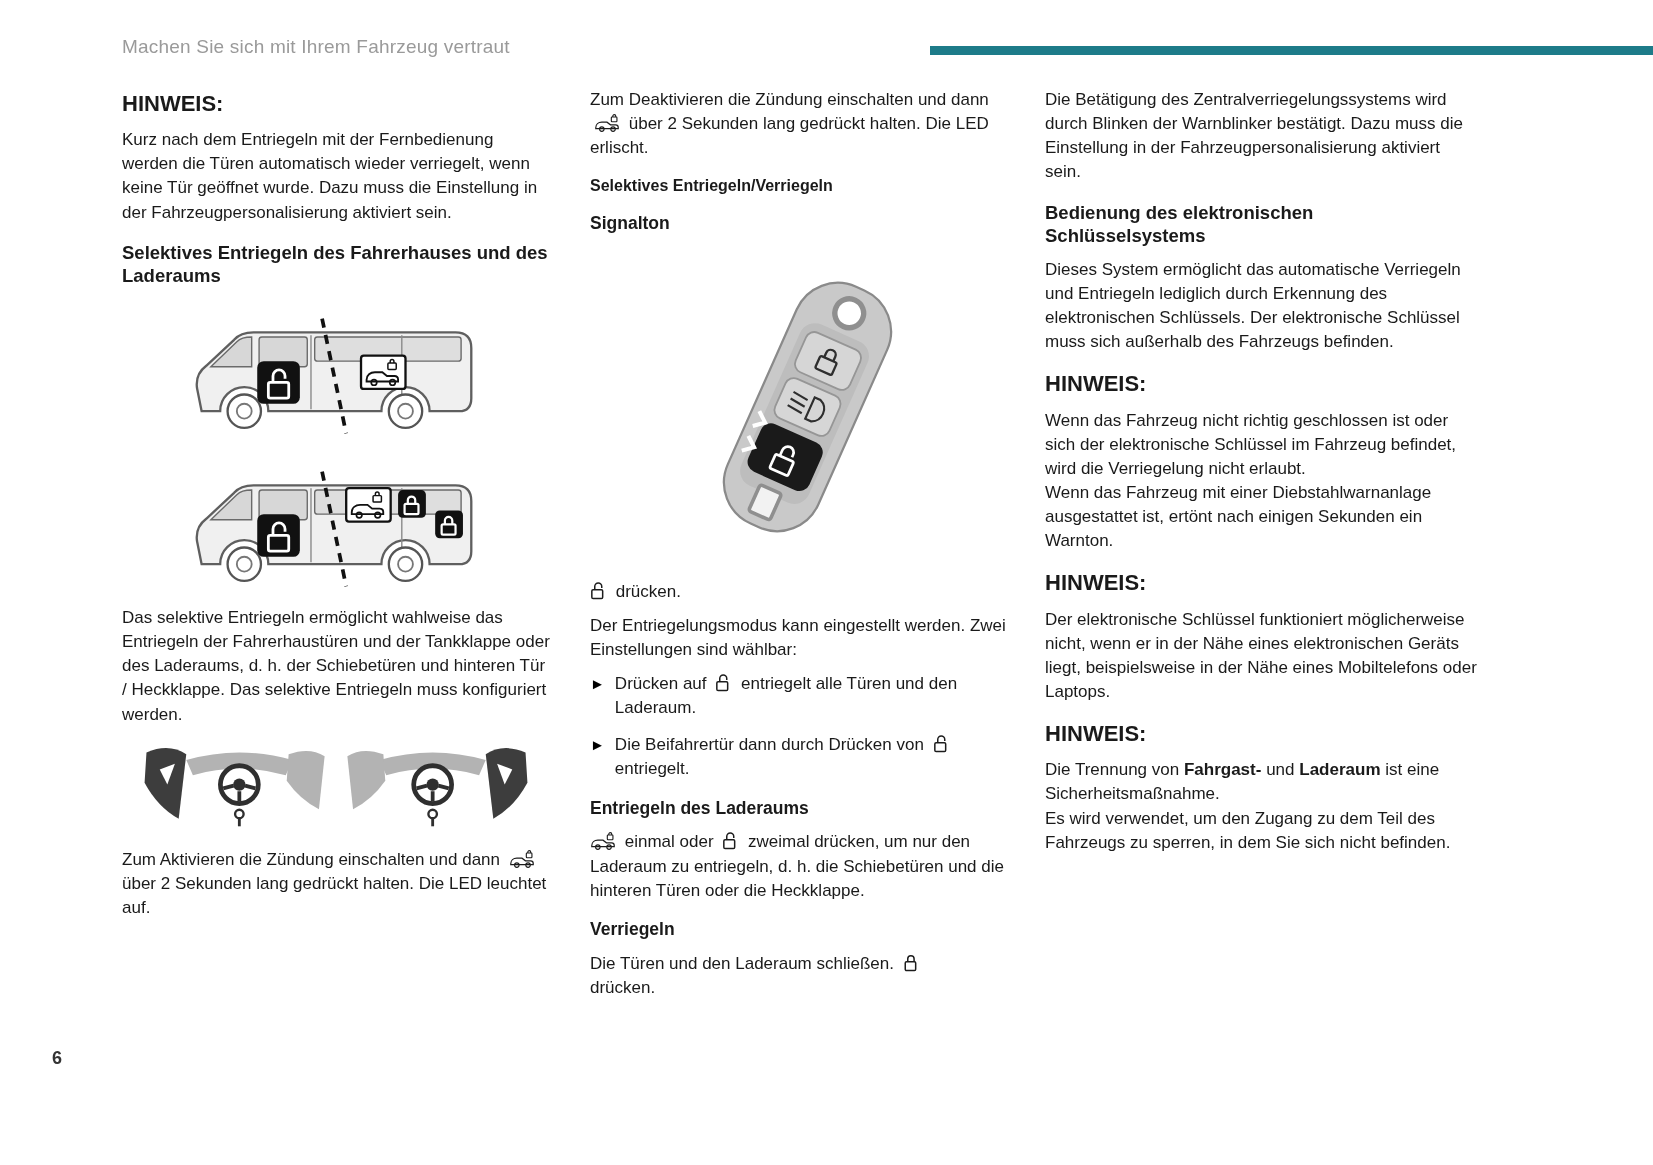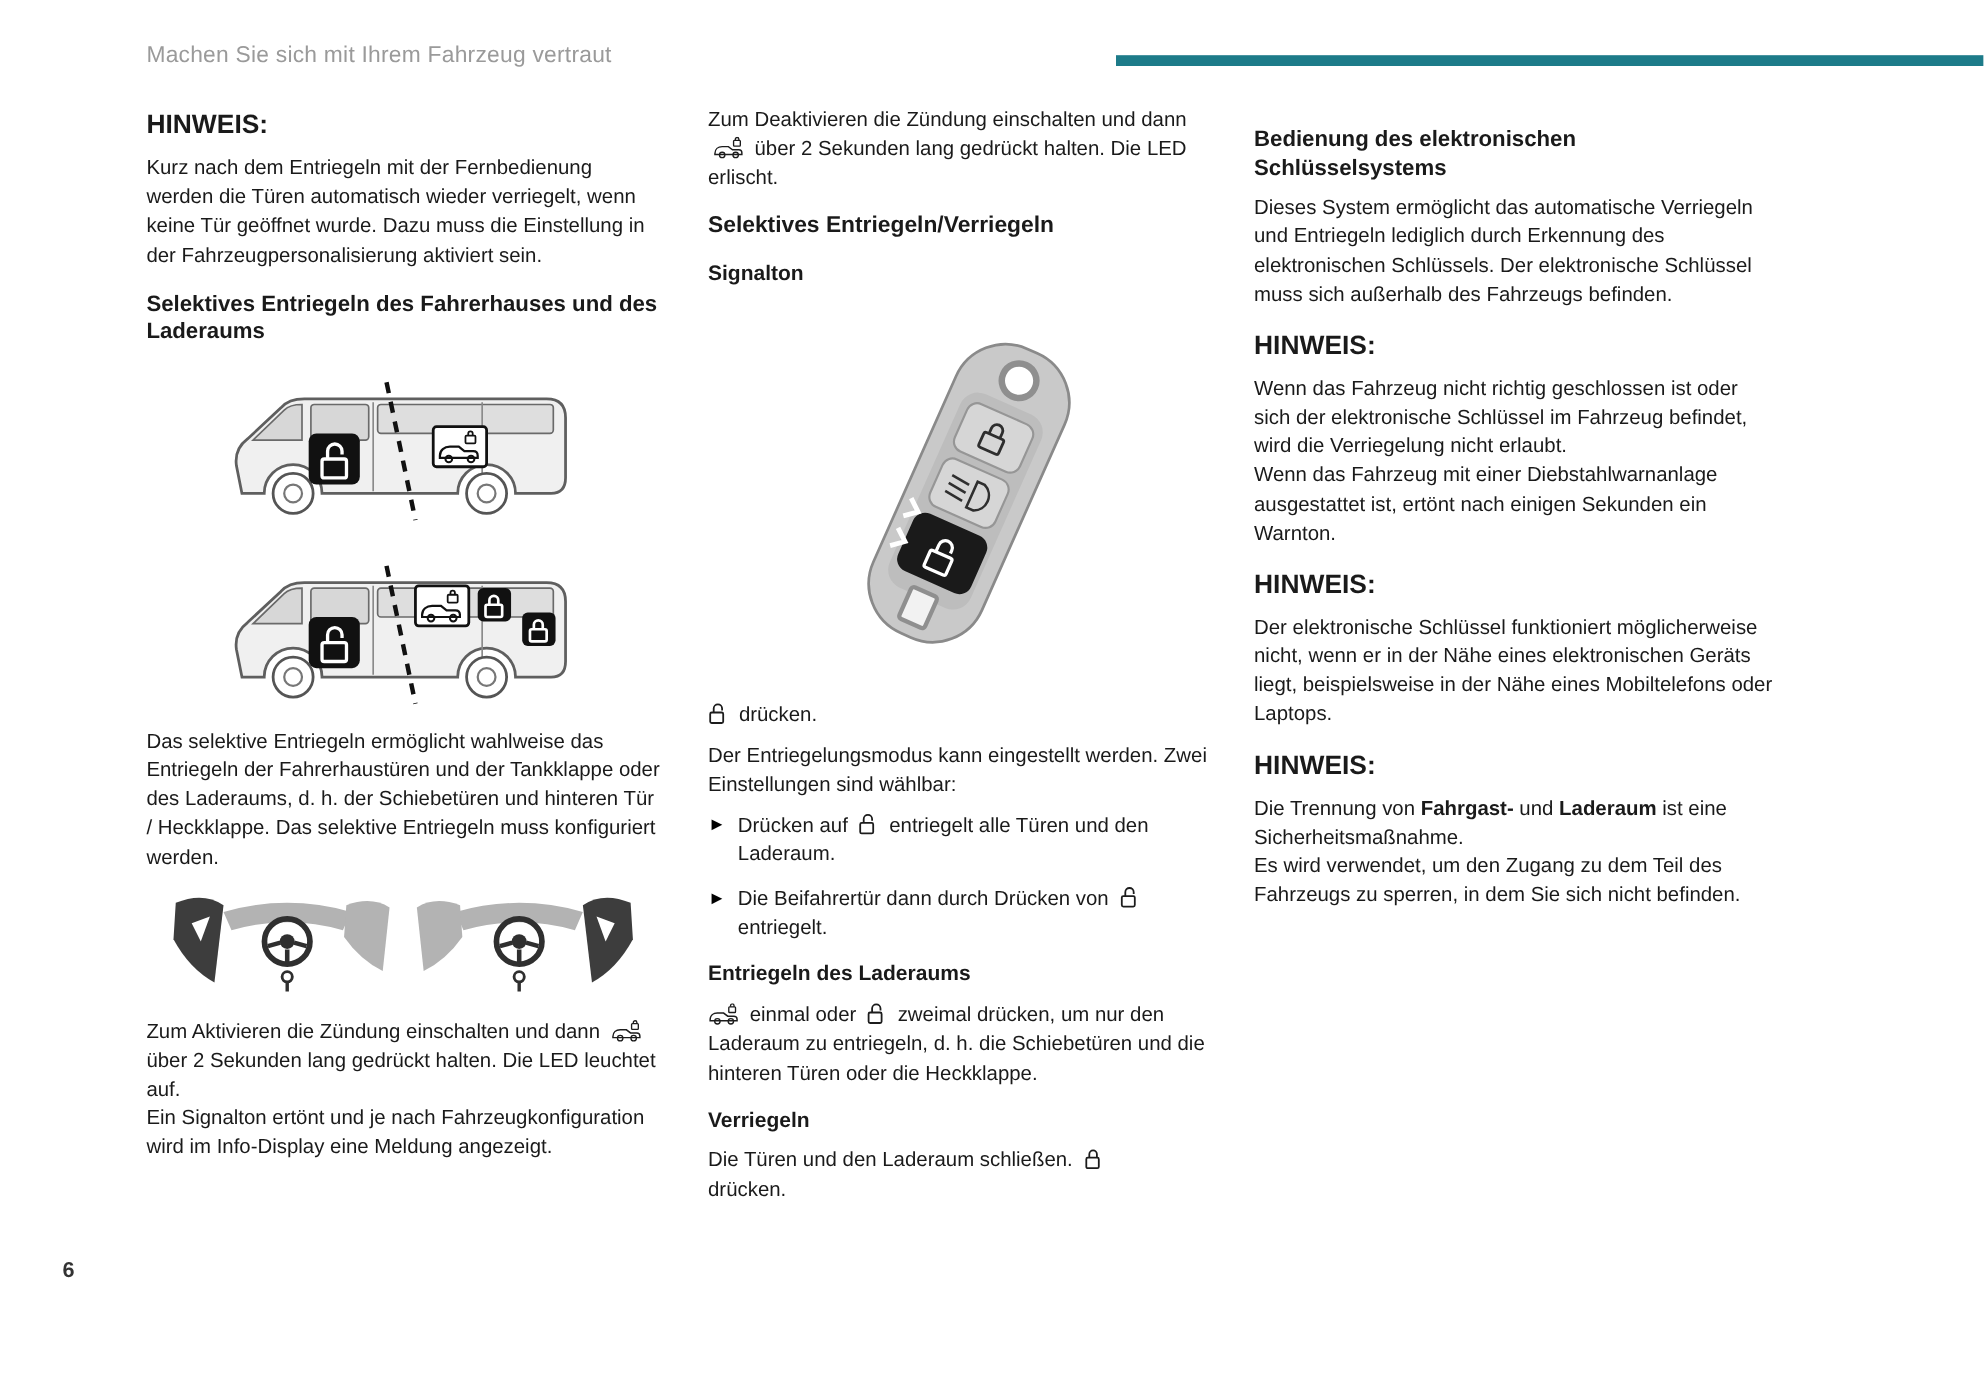--- a/index.html
+++ b/index.html
@@ -155,39 +155,38 @@
     <p class="body">
       <span>Zum Aktivieren die Zündung einschalten und dann</span>
       <span class="icon-inline"><svg viewBox="0 0 30 22" width="26" height="19">
             <rect x="20" y="3.5" width="6.5" height="5.5" rx="0.8" fill="none" stroke="#1c1c1c" stroke-width="1.3"></rect>
             <path d="M21.7 3.5 V2.4 a1.7 1.7 0 0 1 3.4 0 V3.5" fill="none" stroke="#1c1c1c" stroke-width="1.3"></path>
             <path d="M2 16 c0-4 3-6.5 7-6.5 h6 l4 3 h6 c1.8 0 3 1.2 3 3 v1.5 h-26 z" fill="none" stroke="#1c1c1c" stroke-width="1.4"></path>
             <circle cx="9" cy="17.5" r="2.6" fill="none" stroke="#1c1c1c" stroke-width="1.3"></circle>
             <circle cx="22" cy="17.5" r="2.6" fill="none" stroke="#1c1c1c" stroke-width="1.3"></circle>
           </svg></span>
       <span>über 2 Sekunden lang gedrückt halten. Die LED leuchtet auf.</span><br>
-      <span>Ein Signalton ertönt und je nach Fahrzeugkonfiguration wird im Info-Display eine Meldung angezeigt.</span>
     </p>
   </div>
 
   <div class="col col2">
 
     <p class="body">
       <span>Zum Deaktivieren die Zündung einschalten und dann</span>
       <span class="icon-inline"><svg viewBox="0 0 30 22" width="26" height="19">
             <rect x="20" y="3.5" width="6.5" height="5.5" rx="0.8" fill="none" stroke="#1c1c1c" stroke-width="1.3"></rect>
             <path d="M21.7 3.5 V2.4 a1.7 1.7 0 0 1 3.4 0 V3.5" fill="none" stroke="#1c1c1c" stroke-width="1.3"></path>
             <path d="M2 16 c0-4 3-6.5 7-6.5 h6 l4 3 h6 c1.8 0 3 1.2 3 3 v1.5 h-26 z" fill="none" stroke="#1c1c1c" stroke-width="1.4"></path>
             <circle cx="9" cy="17.5" r="2.6" fill="none" stroke="#1c1c1c" stroke-width="1.3"></circle>
             <circle cx="22" cy="17.5" r="2.6" fill="none" stroke="#1c1c1c" stroke-width="1.3"></circle>
           </svg></span>
       <span>über 2 Sekunden lang gedrückt halten. Die LED erlischt.</span>
     </p>
 
-    <h3 class="section" style="font-size:19px;">Selektives Entriegeln/Verriegeln</h3>
+    <h3 class="section" style="font-size:16px;">Selektives Entriegeln/Verriegeln</h3>
     <h4 class="sub">Signalton</h4>
 
     <div class="figure keyfob-wrap">
       <svg viewBox="0 0 170 300" width="153" height="270">
         <rect x="30" y="6" width="110" height="288" rx="50" fill="#c9c9c9" stroke="#8a8a8a" stroke-width="2.5"></rect>
         <rect x="44" y="60" width="82" height="196" rx="18" fill="#bdbdbd"></rect>
         <circle cx="85" cy="36" r="16" fill="#ffffff" stroke="#8f8f8f" stroke-width="6"></circle>
         <g>
           <rect x="52" y="70" width="66" height="48" rx="10" fill="#d6d6d6" stroke="#969696" stroke-width="2"></rect>
           <rect x="75" y="92" width="20" height="15" rx="2" fill="none" stroke="#2e2e2e" stroke-width="2.6"></rect>
@@ -269,20 +268,21 @@
       <span class="icon-inline"><svg viewBox="0 0 20 24" width="17" height="20">
             <rect x="2.5" y="10.5" width="12.5" height="10.5" rx="1.5" fill="none" stroke="#1c1c1c" stroke-width="1.8"></rect>
             <path d="M5.5 10.5 V7 a3.8 3.8 0 0 1 7.6 0 V10.5" fill="none" stroke="#1c1c1c" stroke-width="1.8"></path>
           </svg></span><br>
       <span>drücken.</span>
     </p>
   </div>
 
   <div class="col col3">
 
+    <p class="body">Die Betätigung des Zentralverriegelungssystems wird durch Blinken der Warnblinker bestätigt. Dazu muss die Einstellung in der Fahrzeugpersonalisierung aktiviert sein.</p>
 
     <h3 class="section">Bedienung des elektronischen Schlüsselsystems</h3>
     <p class="body">Dieses System ermöglicht das automatische Verriegeln und Entriegeln lediglich durch Erkennung des elektronischen Schlüssels. Der elektronische Schlüssel muss sich außerhalb des Fahrzeugs befinden.</p>
 
     <div class="note-label">HINWEIS:</div>
     <p class="body">
       <span>Wenn das Fahrzeug nicht richtig geschlossen ist oder sich der elektronische Schlüssel im Fahrzeug befindet, wird die Verriegelung nicht erlaubt.</span><br>
       <span>Wenn das Fahrzeug mit einer Diebstahlwarnanlage ausgestattet ist, ertönt nach einigen Sekunden ein Warnton.</span>
     </p>
 

